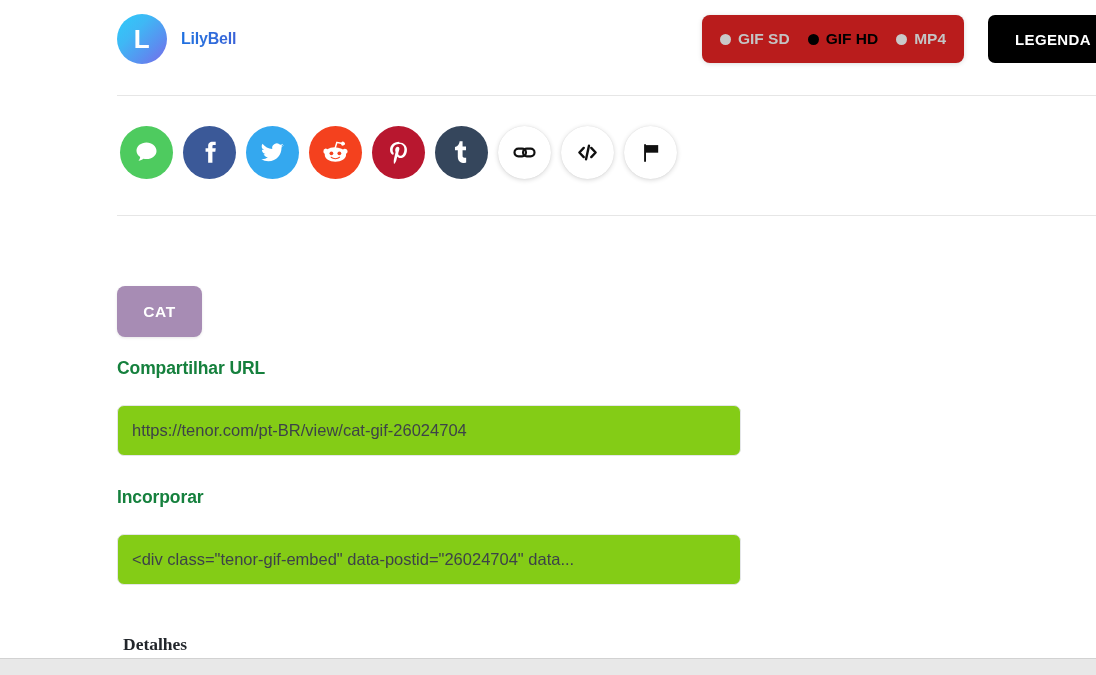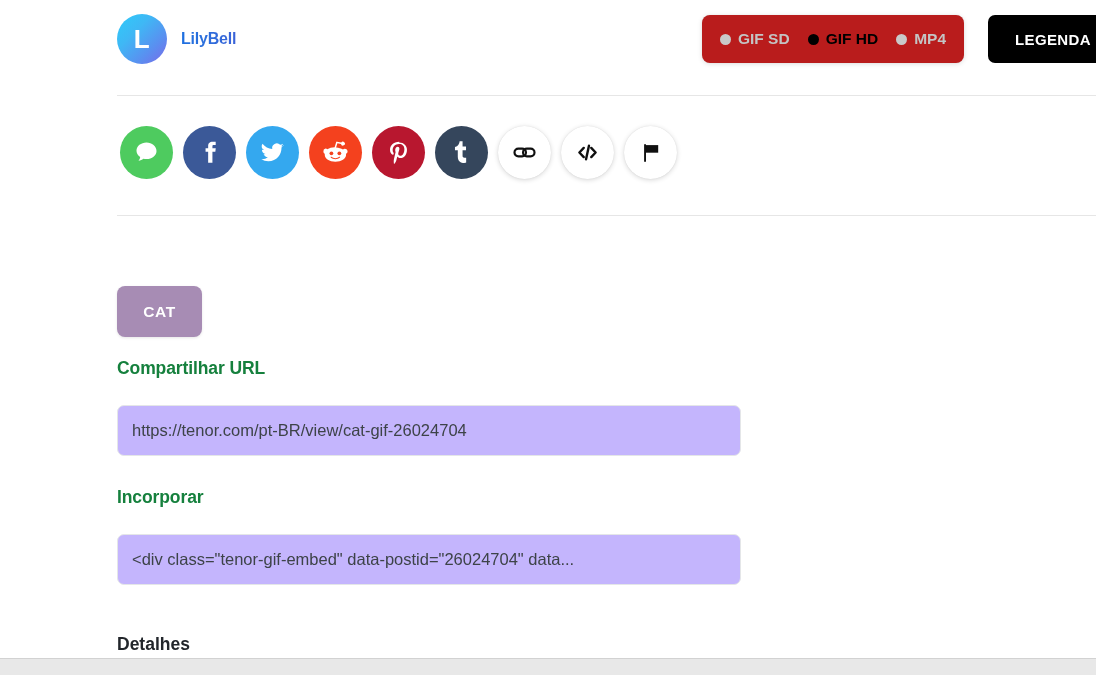--- a/index.html
+++ b/index.html
@@ -194,39 +194,40 @@
     letter-spacing: -0.1px;
   }
   .label-share { top: 358px; }
   .label-embed { top: 487px; }
 
   .text-input {
     position: absolute;
     left: 117px;
     width: 624px;
     height: 51px;
-    background: #c4b5fd;
+    background: #84cc16;
     border: 1px solid #e4e6e8;
     border-radius: 7px;
     padding: 14px 14px;
     font-family: "Liberation Sans", sans-serif;
     font-size: 16.5px;
     color: #3d4348;
     outline: none;
   }
   .input-share { top: 405px; }
   .input-embed { top: 534px; }
 
   .details-heading {
     position: absolute;
-    left: 117px;
+    left: 123px;
     top: 634px;
     font-size: 17.5px;
     font-weight: bold;
     color: #22262b;
+    font-family: Liberation Serif, serif;
   }
 
   
   .fade-cover {
     position: absolute;
     left: 0;
     top: 652px;
     width: 1096px;
     height: 6px;
     background: linear-gradient(to bottom, rgba(255,255,255,0) 0%, #ffffff 75%);

